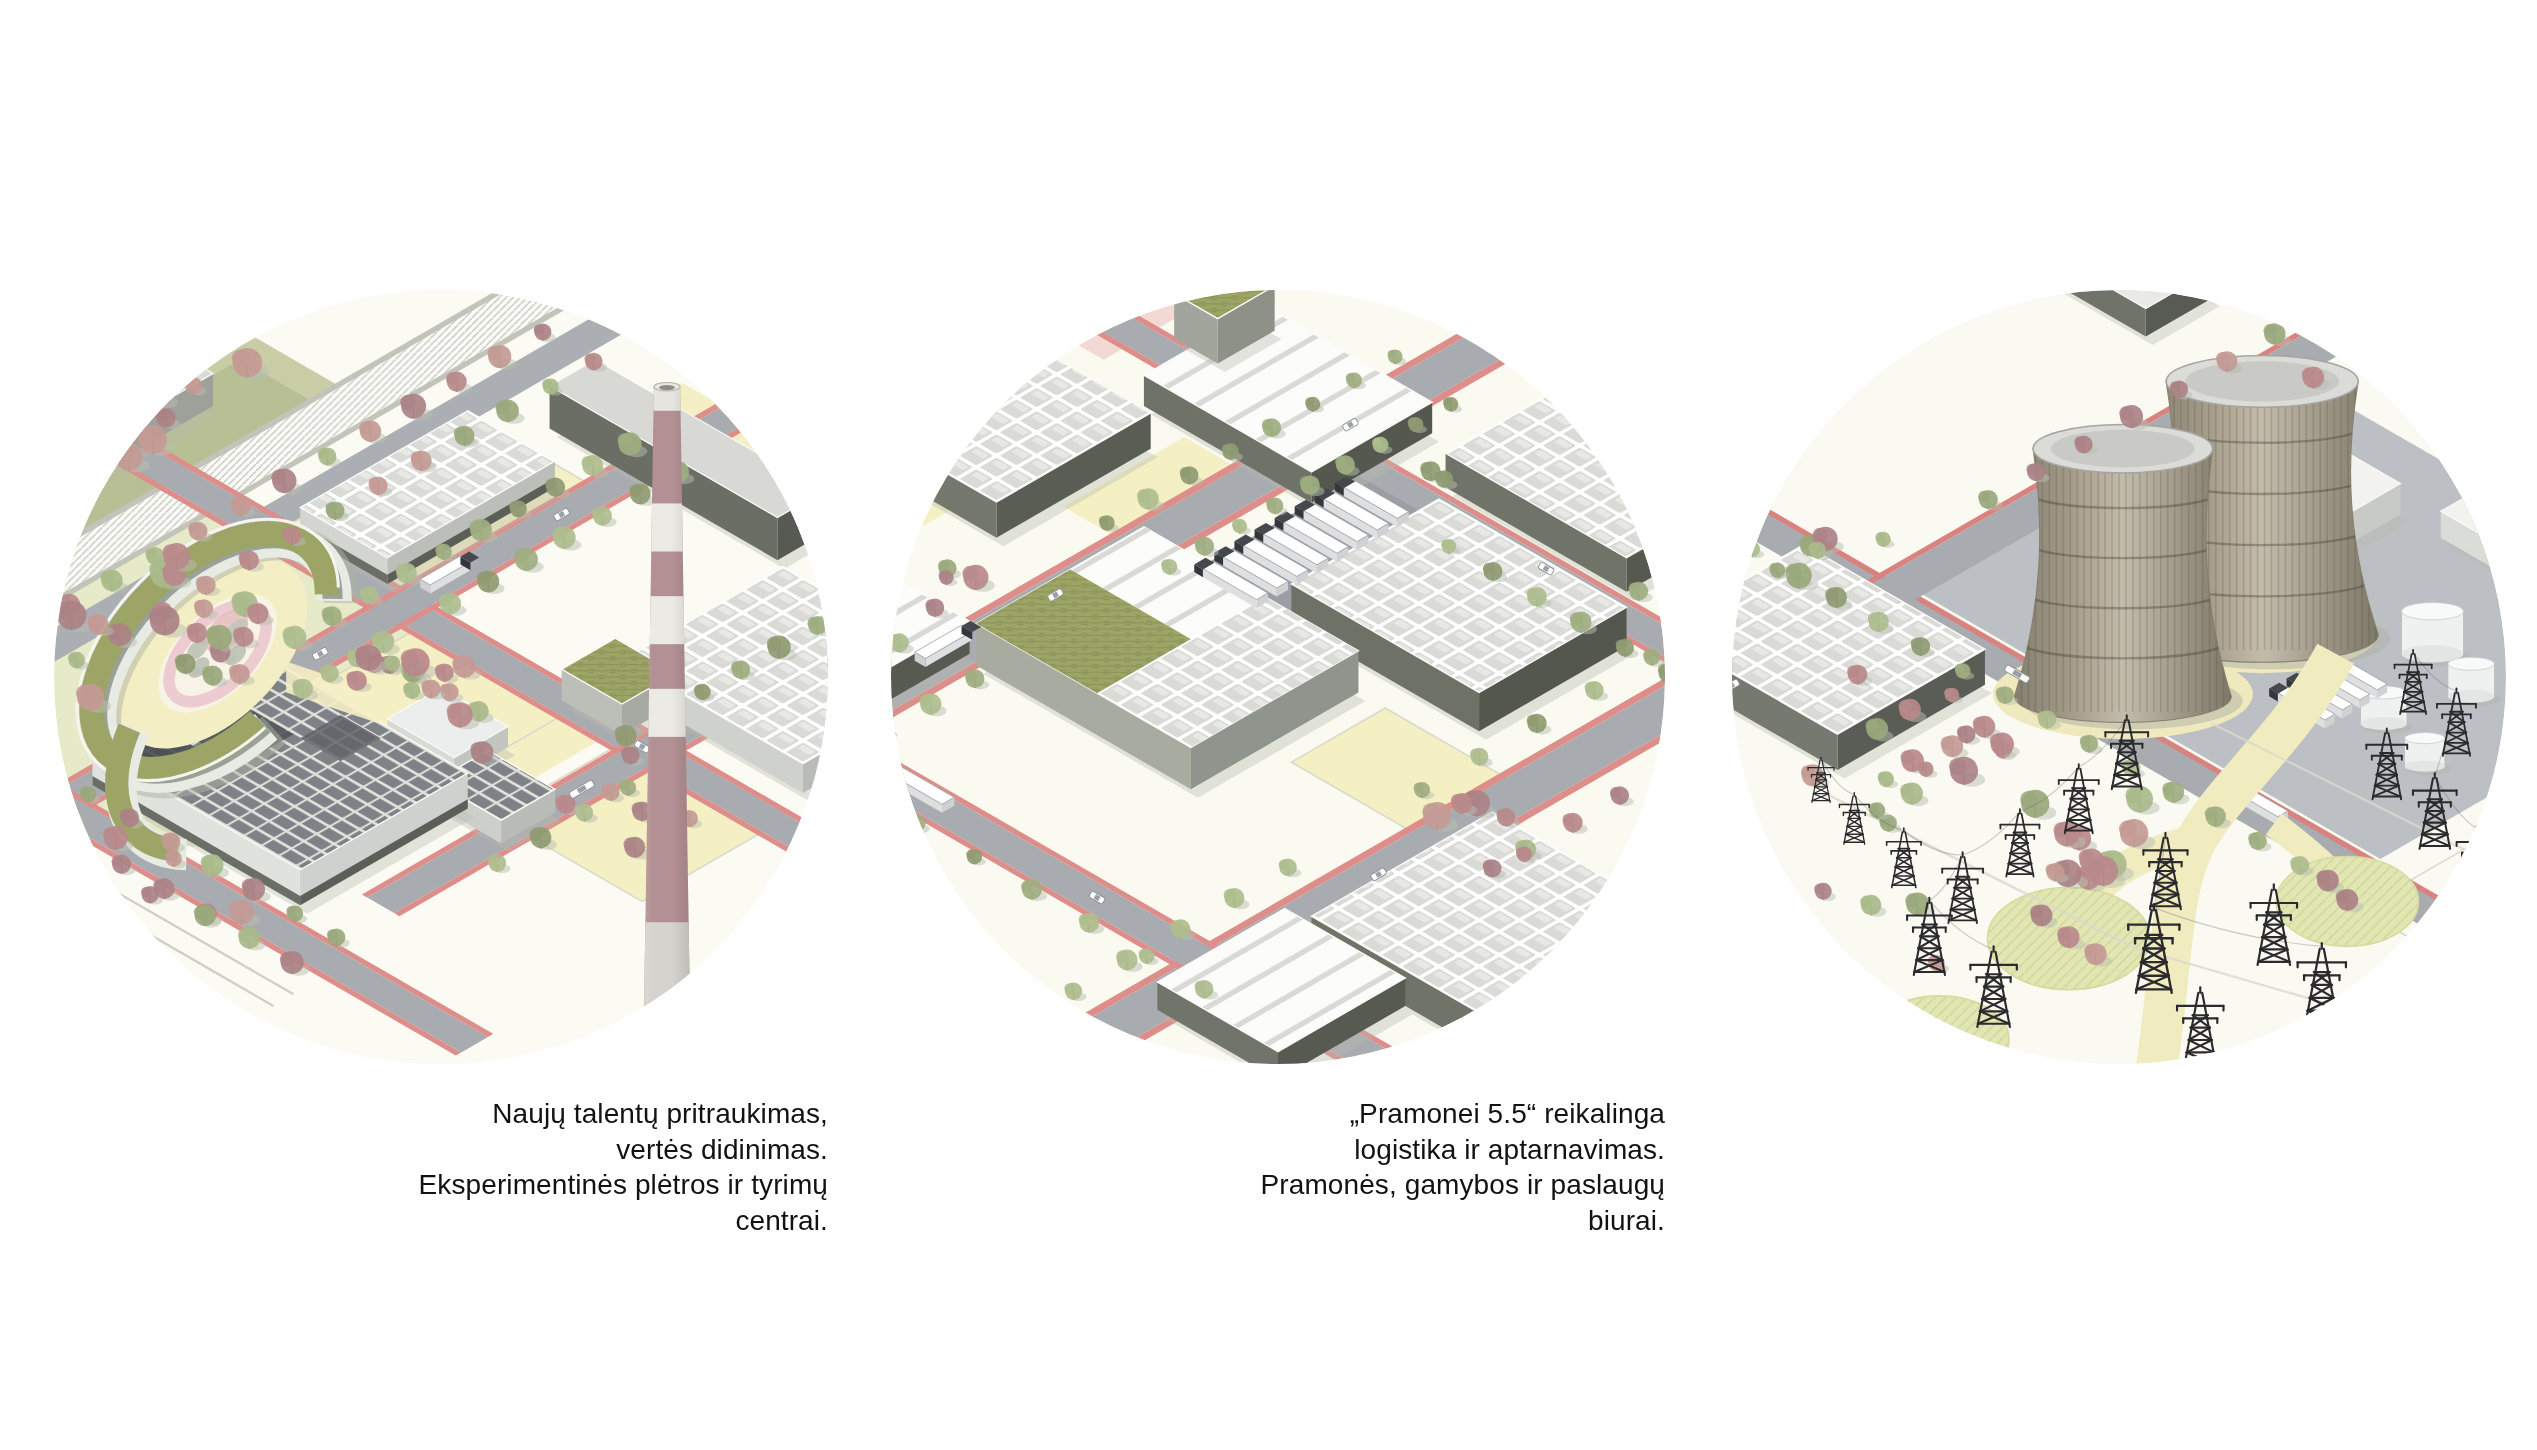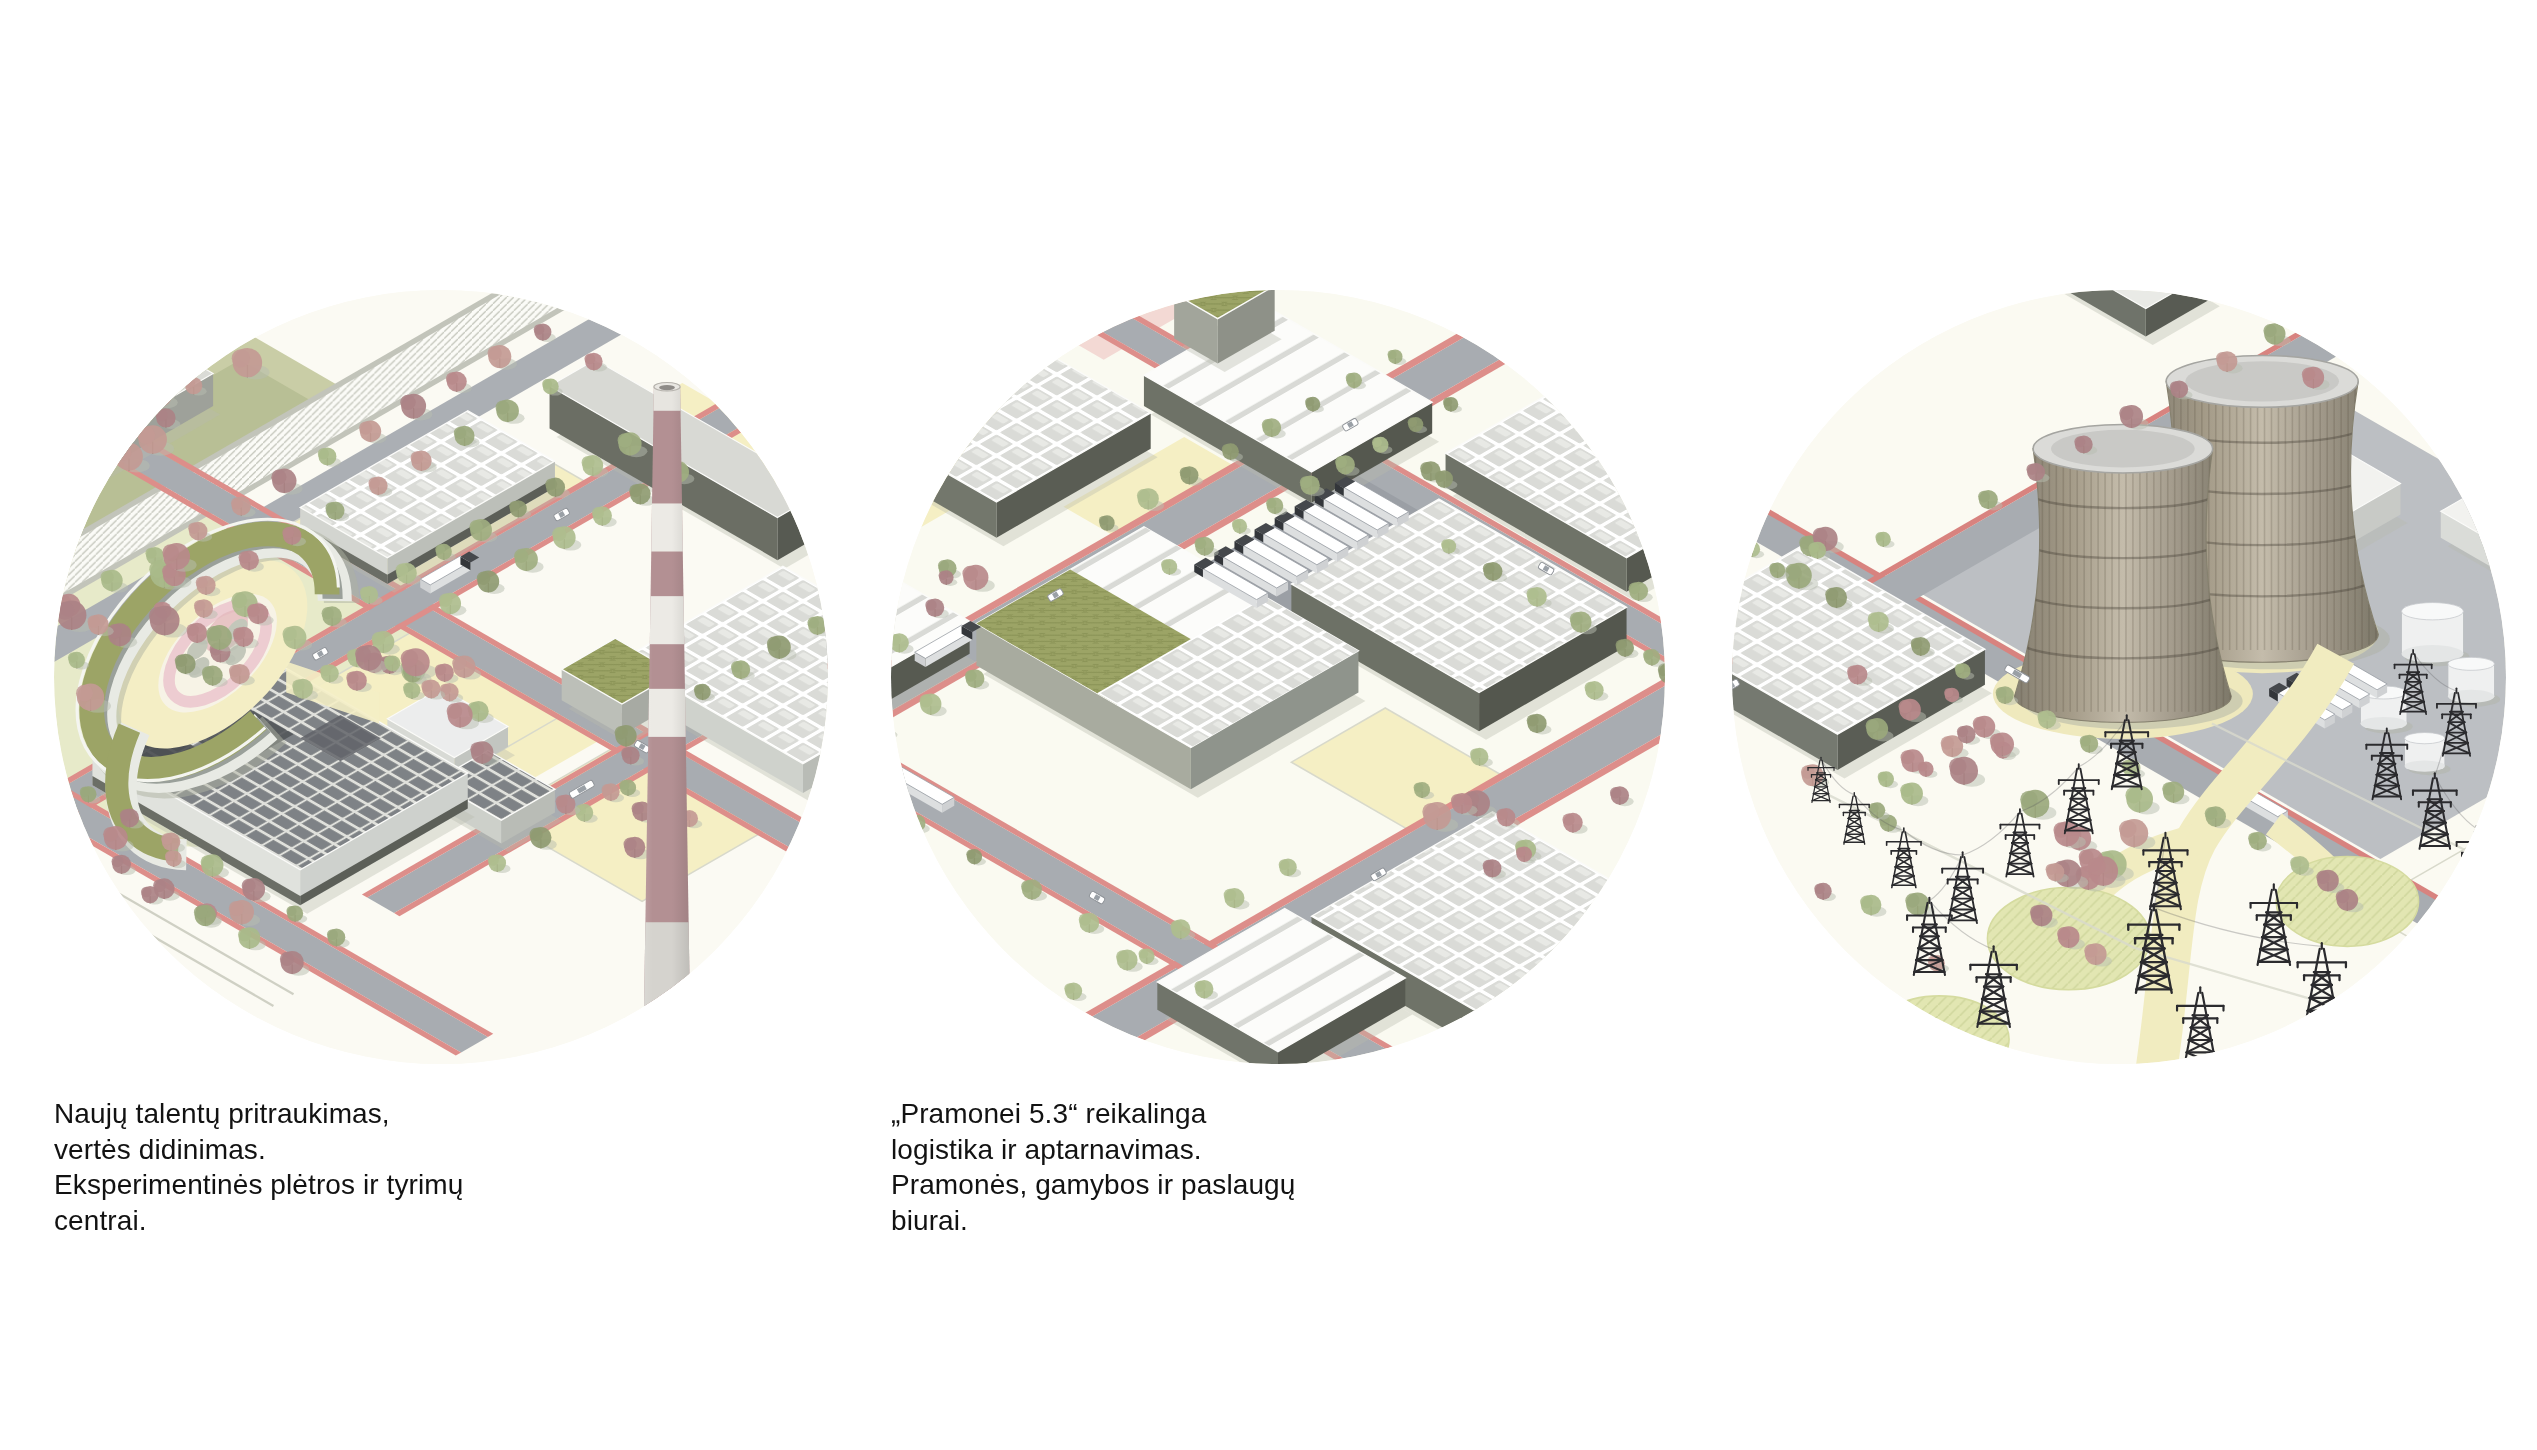--- a/index.html
+++ b/index.html
@@ -4,21 +4,21 @@
 <style>
   html,body{margin:0;padding:0;background:#ffffff;}
   body{width:2538px;height:1450px;position:relative;overflow:hidden;
        font-family:"Liberation Sans","DejaVu Sans",sans-serif;}
   .panel{position:absolute;top:290px;width:774px;}
   #panel-1{left:54px}
   #panel-2{left:891px}
   #panel-3{left:1732px}
   .circle{width:774px;height:774px;border-radius:50%;overflow:hidden;background:#fbfaf3;}
   .circle svg{display:block;width:774px;height:774px;}
-  .caption{margin:32px 0 0 0;text-align:left;white-space:pre-line;
+  .caption{margin:32px 0 0 0;text-align:right;white-space:pre-line;
            font-size:28px;line-height:1.27;font-weight:500;color:#121212;letter-spacing:0.1px;}
 </style>
 </head>
 <body>
 
 <svg width="0" height="0" style="position:absolute" aria-hidden="true">
   <defs>
     <clipPath id="cclip">
         <circle cx="500" cy="500" r="500"></circle>
       </clipPath>
@@ -1340,21 +1340,21 @@
               <rect x="-10" y="-4.5" width="20" height="9" rx="2.5" fill="#ffffff" stroke="#8d9196" stroke-width="1.2"></rect>
               <rect x="-3.3333333333333335" y="-3.2" width="6.666666666666667" height="6.4" fill="#9aa0a6"></rect>
             </g>
             <g transform="translate(629.9,755.0) rotate(-30)">
               <rect x="-10" y="-4.5" width="20" height="9" rx="2.5" fill="#ffffff" stroke="#8d9196" stroke-width="1.2"></rect>
               <rect x="-3.3333333333333335" y="-3.2" width="6.666666666666667" height="6.4" fill="#9aa0a6"></rect>
             </g>
           </g>
         </svg>
     </div>
-    <p class="caption">„Pramonei 5.3“ reikalinga
+    <p class="caption">„Pramonei 5.5“ reikalinga
 logistika ir aptarnavimas.
 Pramonės, gamybos ir paslaugų
 biurai.</p>
   </section>
 
   <section class="panel" id="panel-3">
     <div class="circle">
       <svg id="s3" viewBox="0 0 1000 1000">
           <g clip-path="url(#cclip)">
             <rect x="-4" y="-4" width="1008" height="1008" fill="#fbfaf2"></rect>

